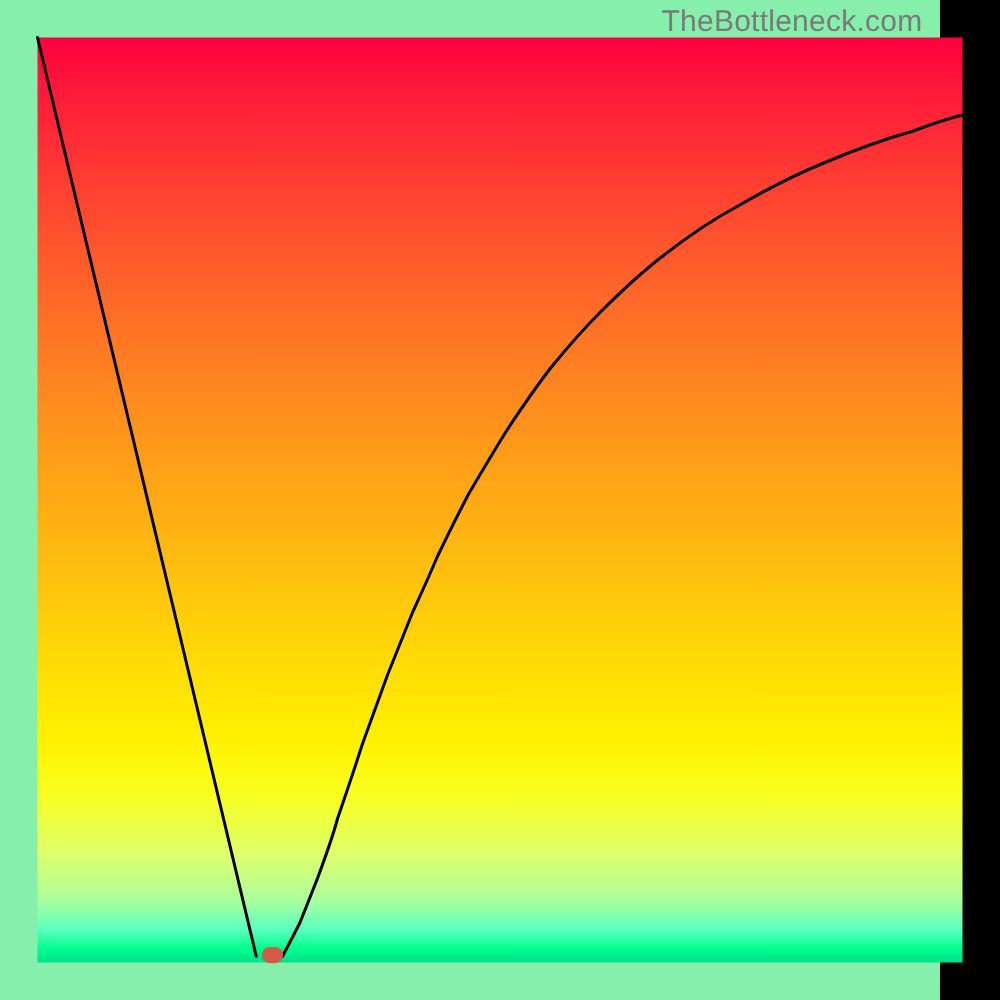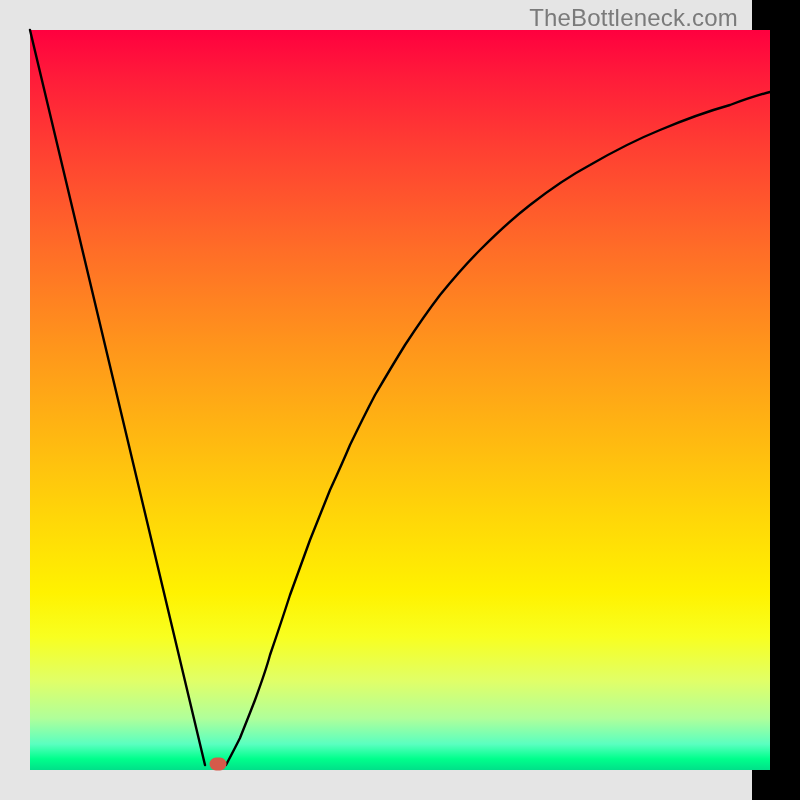--- a/index.html
+++ b/index.html
@@ -8,21 +8,21 @@
     width: 800px;
     height: 800px;
     background: #000;
     overflow: hidden;
     font-family: Arial, Helvetica, sans-serif;
   }
   .stage {
     position: relative;
     width: 752px;
     height: 800px;
-    background: #e5e5e5;
+    background: #86efac;
   }
   .watermark {
     position: absolute;
     top: 4px;
     right: 14px;
     color: #7a7a7a;
     font-size: 24px;
     font-weight: 500;
     letter-spacing: 0.2px;
     z-index: 10;

